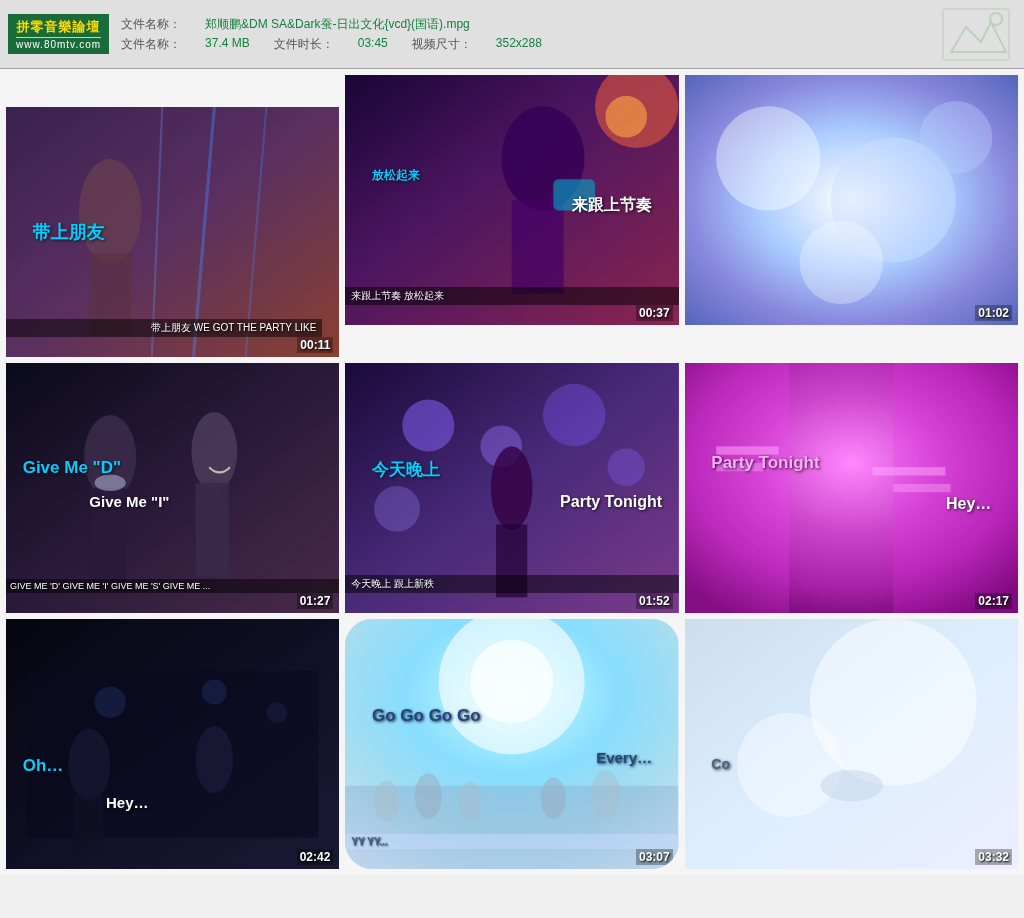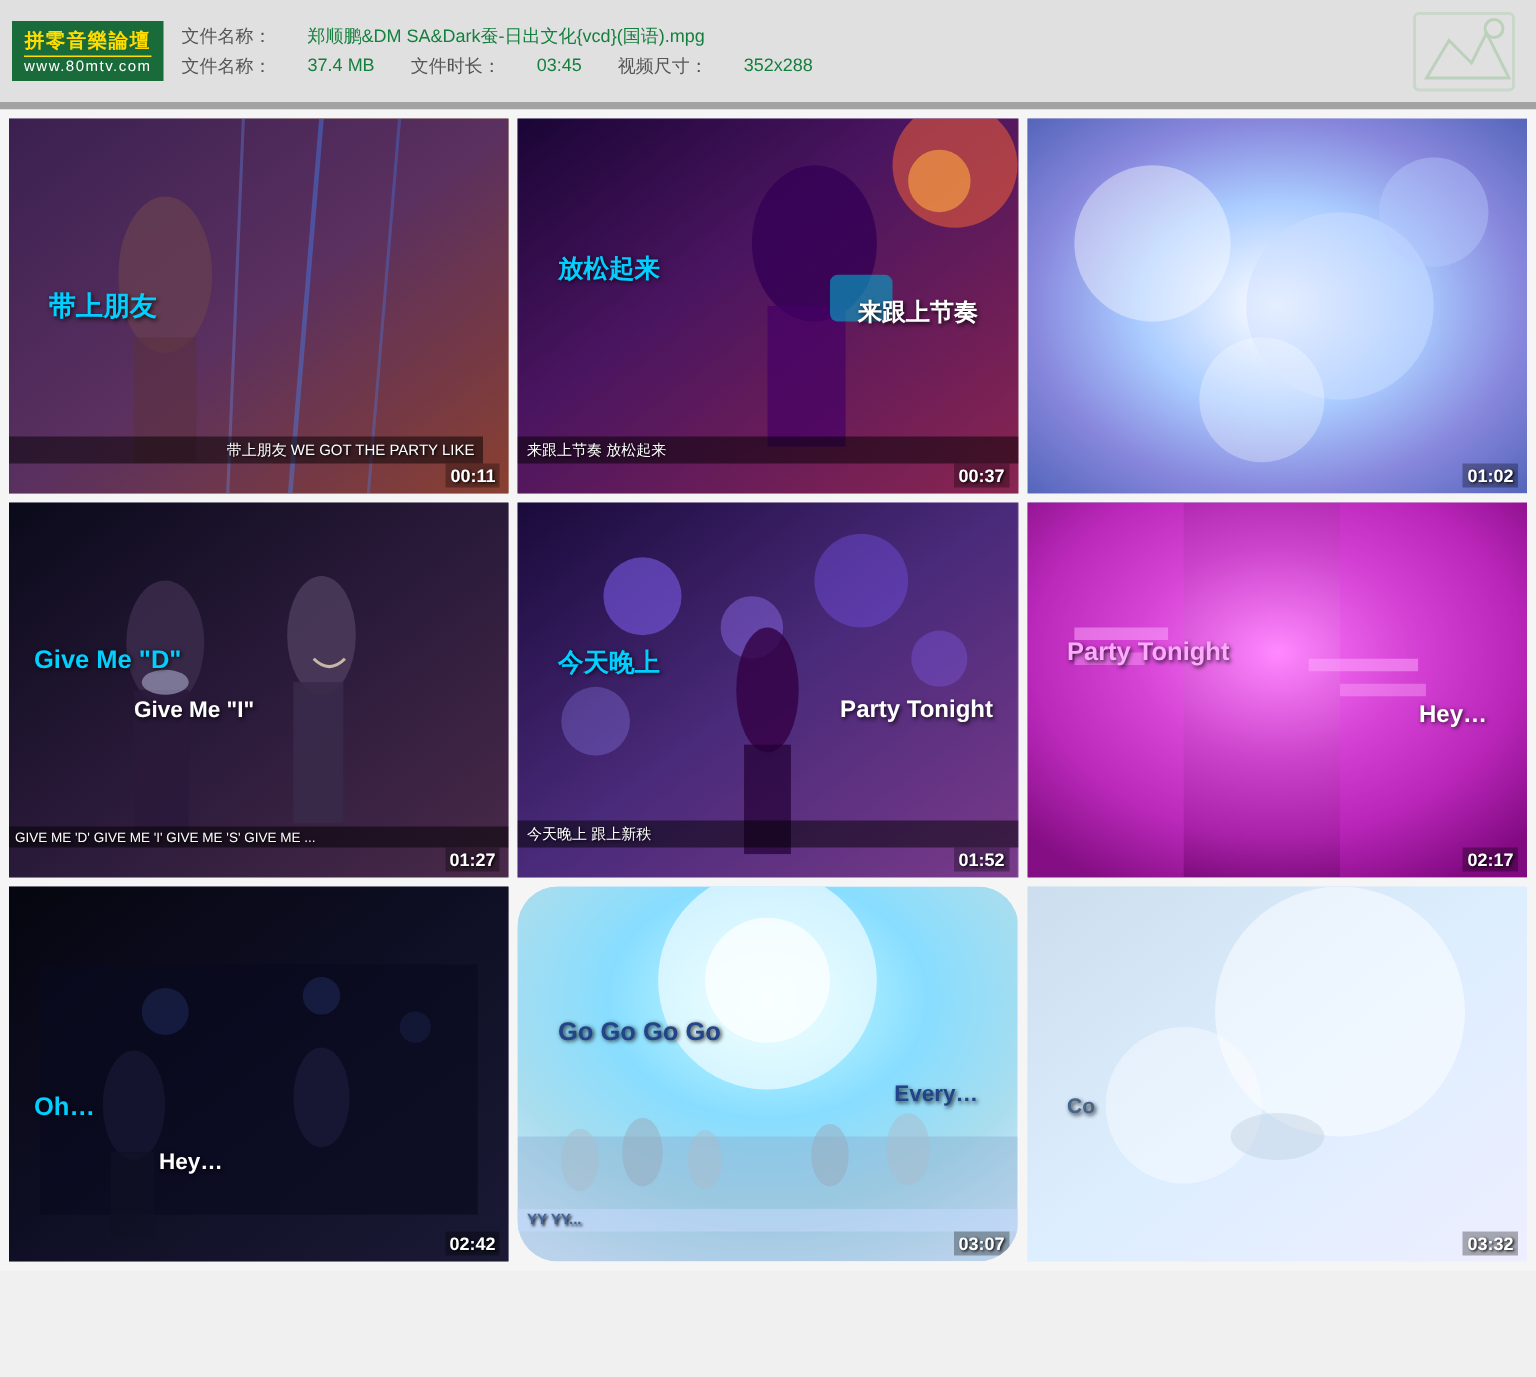--- a/index.html
+++ b/index.html
@@ -6,21 +6,21 @@
     body {
       background: #f0f0f0;
       font-family: Arial, sans-serif;
       width: 1024px;
       min-height: 918px;
     }
 
     
     .header {
       background: #e8e8e8;
-      border-bottom: 5px solid #a3a3a3;
+      border-bottom: 1px solid #a3a3a3;
       padding: 0;
     }
     .header-top {
       display: flex;
       align-items: center;
       padding: 4px 8px;
       background: #e0e0e0;
     }
     .logo-area {
       background: #1a6b3a;
@@ -111,21 +111,21 @@
       right: 0;
       text-align: left;
       padding: 2px 6px;
       font-size: 10px;
       color: #fff;
       text-shadow: 1px 1px 2px #000;
       background: rgba(0,0,0,0.4);
     }
 
     
-    .thumb-1 { background: linear-gradient(135deg, #3a1a4a 0%, #5a2a2a 50%, #7a3a1a 100%); }
+    .thumb-1 { background: linear-gradient(135deg, #3a1a4a 0%, #5a2a2a 50%, #7a3a1a 100%); margin-top: 32px; }
     .thumb-2 { background: linear-gradient(135deg, #1a0a3a 0%, #4a1a6a 40%, #8a2a5a 100%); }
     .thumb-3 { background: linear-gradient(135deg, #4a4aaa 0%, #8a8add 50%, #ddddff 100%); }
     .thumb-4 { background: linear-gradient(135deg, #1a1a2a 0%, #3a2a4a 50%, #6a4a6a 100%); }
     .thumb-5 { background: linear-gradient(135deg, #2a1a4a 0%, #5a3a8a 50%, #8a5aaa 100%); }
     .thumb-6 { background: linear-gradient(135deg, #6a1a9a 0%, #aa3aaa 50%, #dd5add 100%); }
     .thumb-7 { background: linear-gradient(135deg, #0a0a1a 0%, #1a1a3a 50%, #2a2a4a 100%); }
     .thumb-8 { background: linear-gradient(135deg, #aaddff 0%, #ddeeff 50%, #ffffff 100%); border-radius: 27px; }
     .thumb-9 { background: linear-gradient(135deg, #ccddee 0%, #ddeeff 50%, #eeeeff 100%); }
 
     .thumb-overlay {
@@ -226,21 +226,21 @@
 
         <ellipse cx="190" cy="80" rx="40" ry="50" fill="#330055" opacity="0.8"></ellipse>
         <rect x="160" y="120" width="50" height="90" fill="#440066" opacity="0.7"></rect>
 
         <circle cx="280" cy="30" r="40" fill="#ff6633" opacity="0.5"></circle>
         <circle cx="270" cy="40" r="20" fill="#ffaa44" opacity="0.6"></circle>
 
         <rect x="200" y="100" width="40" height="30" rx="5" fill="#00aacc" opacity="0.6"></rect>
       </svg>
     </div>
-    <div class="thumb-text-block cyan-text" style="top:40%;left:8%;font-size:17px;transform:translateY(-50%)">放松起来</div>
+    <div class="thumb-text-block cyan-text" style="top:40%;left:8%;font-size:12px;transform:translateY(-50%)">放松起来</div>
     <div class="thumb-text-block white-text" style="top:52%;right:8%;font-size:16px;transform:translateY(-50%)">来跟上节奏</div>
     <div class="thumb-subtitle" style="font-size:10px;color:#fff;bottom:20px;left:0;right:0;position:absolute;padding:2px 6px;background:rgba(0,0,0,0.5);">
       来跟上节奏 放松起来
     </div>
     <div class="thumb-timestamp">00:37</div>
   </div>
 
   <div class="thumb-item thumb-3">
     <div class="thumb-overlay">
       <svg width="100%" height="100%" viewBox="0 0 320 240" preserveAspectRatio="xMidYMid slice">

